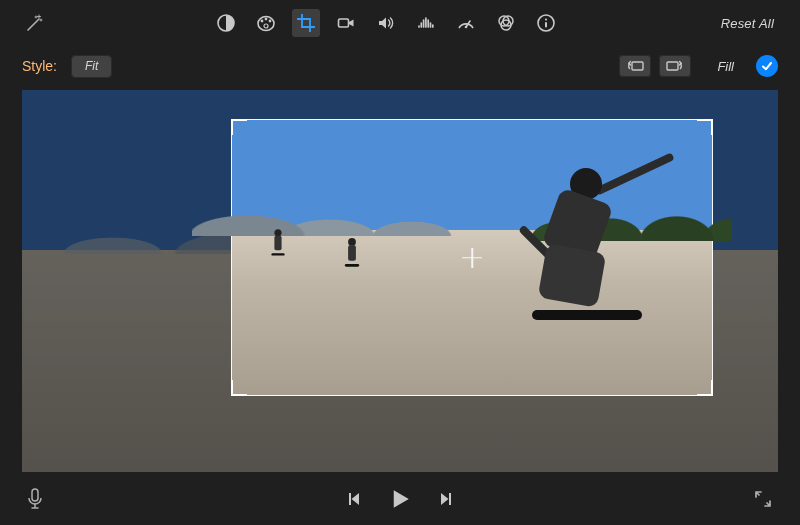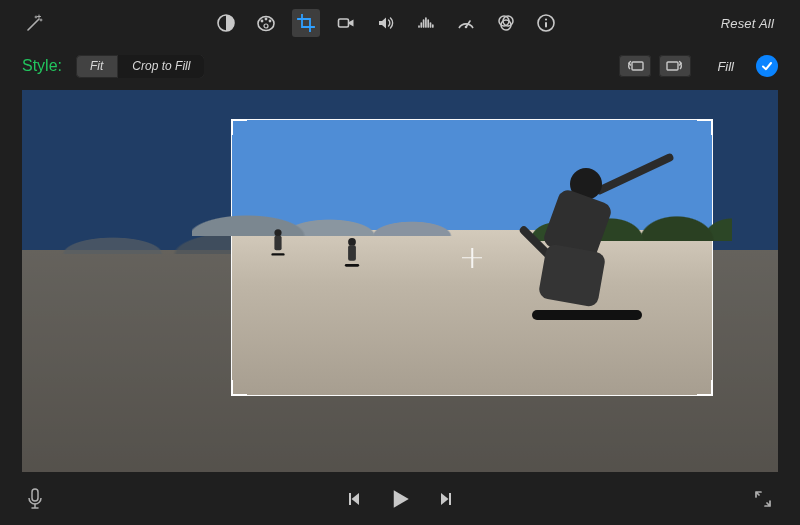--- a/index.html
+++ b/index.html
@@ -43,21 +43,21 @@
   }
 
   
   .style-row {
     height: 40px;
     display: flex;
     align-items: center;
     padding: 0 22px;
     gap: 14px;
   }
-  .style-label { font-size: 16px; color: #22c55e; }
+  .style-label { font-size: 14px; color: #fdba74; }
   .seg-control {
     display: flex;
     background: #424242;
     border-radius: 5px;
     overflow: hidden;
     height: 23px;
     box-shadow: inset 0 0 0 1px #2a2a2a;
   }
   .seg {
     padding: 0 14px;
@@ -270,21 +270,20 @@
     </div>
   </div>
 
   <div class="reset-all" data-interactable="true">Reset All</div>
 </div>
 
 <div class="style-row" data-interactable="false">
   <span class="style-label" data-interactable="false">Style:</span>
   <div class="seg-control" data-interactable="false">
     <div class="seg" data-interactable="true">Fit</div>
-    <div class="seg active" data-interactable="true">Crop to Fill</div>
   </div>
   <div class="spacer" data-interactable="false"></div>
   <div class="rot-pair" data-interactable="false">
     <div class="rot-btn" data-interactable="true" title="Rotate Counterclockwise">
       <svg width="20" height="14" viewBox="0 0 20 14" data-interactable="false">
           <rect x="7" y="3" width="11" height="8" rx="1" fill="none" stroke="#c8c8c8" stroke-width="1.4"></rect>
           <path d="M5 4 A4 4 0 0 0 5 10" fill="none" stroke="#c8c8c8" stroke-width="1.4"></path>
           <path d="M5.5 2.5 L3.7 4.3 L5.5 6" fill="none" stroke="#c8c8c8" stroke-width="1.4" stroke-linecap="round" stroke-linejoin="round"></path>
         </svg>
     </div>

